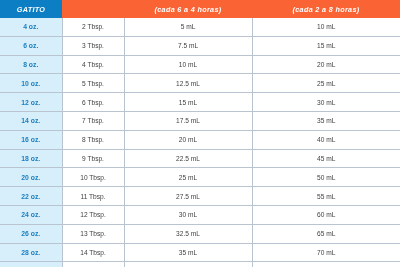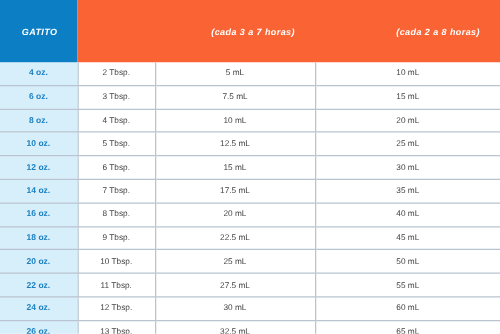--- a/index.html
+++ b/index.html
@@ -18,27 +18,27 @@
     border-collapse: collapse;
     table-layout: fixed;
   }
   #dosage-table col.c1 { width: 62px; }
   #dosage-table col.c2 { width: 62px; }
   #dosage-table col.c3 { width: 128px; }
   #dosage-table col.c4 { width: 148px; }
 
   thead th {
     height: 18px;
-    padding: 16px;
+    padding: 0;
     margin: 0;
     font-size: 7.2px;
     font-style: italic;
     font-weight: bold;
     letter-spacing: 0.35px;
-    text-align: right;
+    text-align: center;
     vertical-align: middle;
     color: #ffffff;
     border: none;
   }
   th.head-blue {
     background: #0b7ec4;
   }
   th.head-orange {
     background: #fa6333;
   }
@@ -81,21 +81,21 @@
   <colgroup>
     <col class="c1">
       <col class="c2">
       <col class="c3">
       <col class="c4">
   </colgroup>
   <thead>
     <tr>
       <th class="head-blue">GATITO</th>
       <th class="head-orange-blank"></th>
-      <th class="head-orange">(cada 3 a 7 horas)</th>
+      <th class="head-orange">(cada 6 a 4 horas)</th>
       <th class="head-orange">(cada 2 a 8 horas)</th>
     </tr>
   </thead>
   <tbody id="table-body">
       <tr>
         <td class="cell-oz">4 oz.</td>
         <td>2 Tbsp.</td>
         <td>5 mL</td>
         <td class=" cell-last">10 mL</td>
       </tr>

